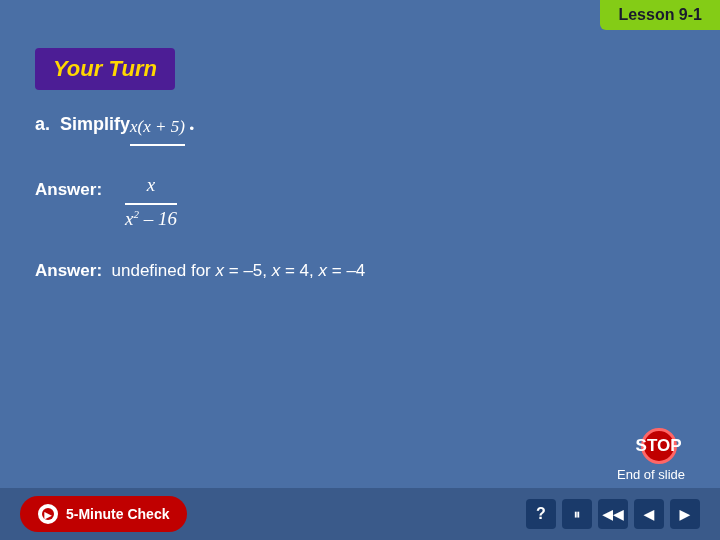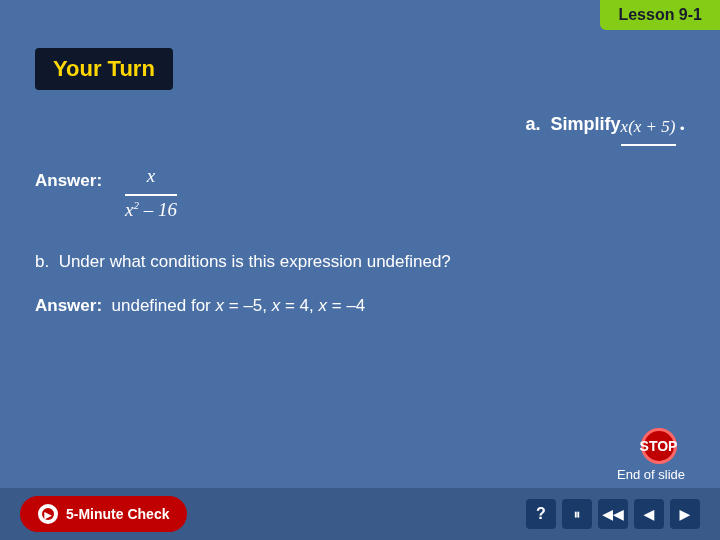--- a/index.html
+++ b/index.html
@@ -25,43 +25,43 @@
       font-weight: bold;
       font-family: Arial, sans-serif;
       border-bottom-left-radius: 6px;
     }
 
     
     .your-turn-badge {
       position: absolute;
       top: 48px;
       left: 35px;
-      background: #0f172a;
+      background: #4c1d95;
       color: #ffd700;
       padding: 8px 18px;
       font-size: 22px;
       font-weight: bold;
+      font-style: italic;
       border-radius: 4px;
       font-family: Arial, sans-serif;
     }
 
     
     .content {
       position: absolute;
       top: 110px;
       left: 35px;
       right: 35px;
       color: white;
     }
 
     .section-a {
       display: flex;
       align-items: flex-start;
-      margin-bottom: 11px;
-      justify-content: flex-end;
+      margin-bottom: 20px;
     }
 
     .section-label {
       font-size: 18px;
       font-weight: bold;
       font-family: Arial, sans-serif;
       min-width: 90px;
       padding-top: 4px;
     }
 
@@ -204,21 +204,21 @@
 
     .stop-icon {
       width: 36px;
       height: 36px;
       background: #c00000;
       border-radius: 50%;
       display: flex;
       align-items: center;
       justify-content: center;
       color: white;
-      font-size: 14px;
+      font-size: 17px;
       font-weight: bold;
       font-family: Arial, sans-serif;
       border: 3px solid #ff6666;
       margin-left: 15px;
     }
 
     .end-text {
       color: white;
       font-size: 13px;
       font-family: Arial, sans-serif;
@@ -271,25 +271,20 @@
       <span class="frac-num italic">
         <i>x</i>
       </span>
       <div class="frac-line"></div>
       <span class="frac-den italic">
         <i>x</i><sup>2</sup> – 16
       </span>
     </div>
   </div>
 
-  <div class="section-b">
-    <div class="section-b-text">
-      <span>b.</span>&nbsp;&nbsp;<span>Under what conditions is this expression undefined?</span>
-    </div>
-  </div>
 
   <div class="answer-b">
     <span class="bold-ans">Answer:</span>
     <span>
       &nbsp;undefined for <i>x</i> = –5, <i>x</i> = 4, <i>x</i> = –4
     </span>
   </div>
 
 </div>
 

